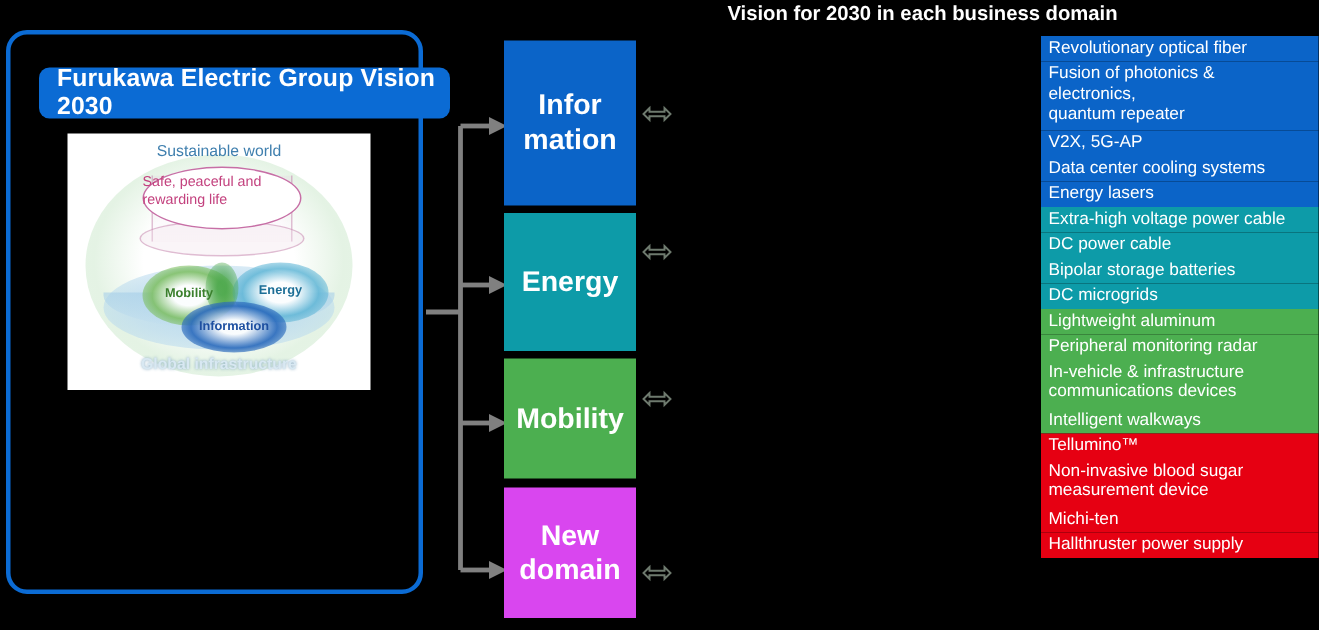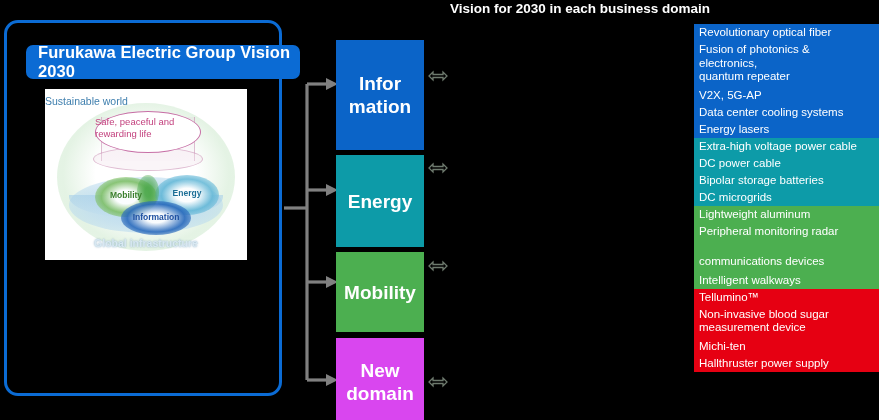--- a/index.html
+++ b/index.html
@@ -33,21 +33,21 @@
   .fig-halo{
     position:absolute;left:12px;top:14px;width:178px;height:148px;
     border-radius:50%;
     background:radial-gradient(ellipse at 50% 48%,
       rgba(255,255,255,0) 40%,
       rgba(206,233,206,.55) 66%,
       rgba(225,242,225,.85) 80%,
       rgba(255,255,255,0) 97%);
   }
   .fig-title{
-    position:absolute;top:6px;left:0;width:100%;
+    position:absolute;top:6px;left:0;width:100%;text-align:center;
     font-size:10.5px;color:#3F7FAE;font-weight:normal;
   }
   .fig-cylinder{
     position:absolute;left:56px;top:28px;width:92px;height:44px;
     background:linear-gradient(180deg,rgba(225,200,220,.22),rgba(225,200,220,.06));
     border-left:1px solid rgba(190,120,165,.45);
     border-right:1px solid rgba(190,120,165,.45);
   }
   .fig-top-ellipse{
     position:absolute;left:50px;top:22px;width:104px;height:40px;
@@ -106,32 +106,31 @@
 
   
   #connectors{position:absolute;left:282px;top:0;width:62px;height:420px;}
 
   
   .domain-block{
     position:absolute;left:336px;width:88px;
     display:flex;align-items:center;justify-content:center;
     text-align:center;font-size:19px;font-weight:bold;line-height:23px;
     color:#fff;
-    margin-top:13px;
   }
   #block-information{top:27px;height:110px;background:#0B64C8;}
   #block-energy{top:142px;height:92px;background:#0D9BA8;}
   #block-mobility{top:239px;height:80px;background:#4CAF50;}
   #block-newdomain{top:325px;height:87px;background:#d946ef;}
 
   .swap-icon{position:absolute;left:428px;width:20px;height:16px;}
 
   
   #vision-header{
-    position:absolute;left:450px;top:1px;width:330px;
+    position:absolute;left:450px;top:1px;width:330px;text-align:center;
     font-size:13.5px;font-weight:bold;color:#fff;
   }
 
   
   #item-list{position:absolute;left:694px;top:24px;width:185px;}
   .item{
     width:185px;box-sizing:border-box;
     padding:1px 16px 2px 5px;margin-bottom:0;
     font-size:11.5px;line-height:14px;color:#fff;
   }
@@ -229,19 +228,19 @@
     <div class="item c-blue two-line"><span>Fusion of photonics &amp; electronics,</span><br><span>quantum repeater</span></div>
     <div class="item c-blue">V2X, 5G-AP</div>
     <div class="item c-blue">Data center cooling systems</div>
     <div class="item c-blue">Energy lasers</div>
     <div class="item c-teal">Extra-high voltage power cable</div>
     <div class="item c-teal">DC power cable</div>
     <div class="item c-teal">Bipolar storage batteries</div>
     <div class="item c-teal">DC microgrids</div>
     <div class="item c-green">Lightweight aluminum</div>
     <div class="item c-green">Peripheral monitoring radar</div>
-    <div class="item c-green two-line"><br><span>communications devices</span></div>
+    <div class="item c-green two-line"><span>In-vehicle &amp; infrastructure</span><br><span>communications devices</span></div>
     <div class="item c-green">Intelligent walkways</div>
     <div class="item c-red">Tellumino™</div>
     <div class="item c-red two-line"><span>Non-invasive blood sugar</span><br><span> measurement device</span></div>
     <div class="item c-red">Michi-ten</div>
     <div class="item c-red">Hallthruster power supply</div>
   </div>
 
 </body></html>

